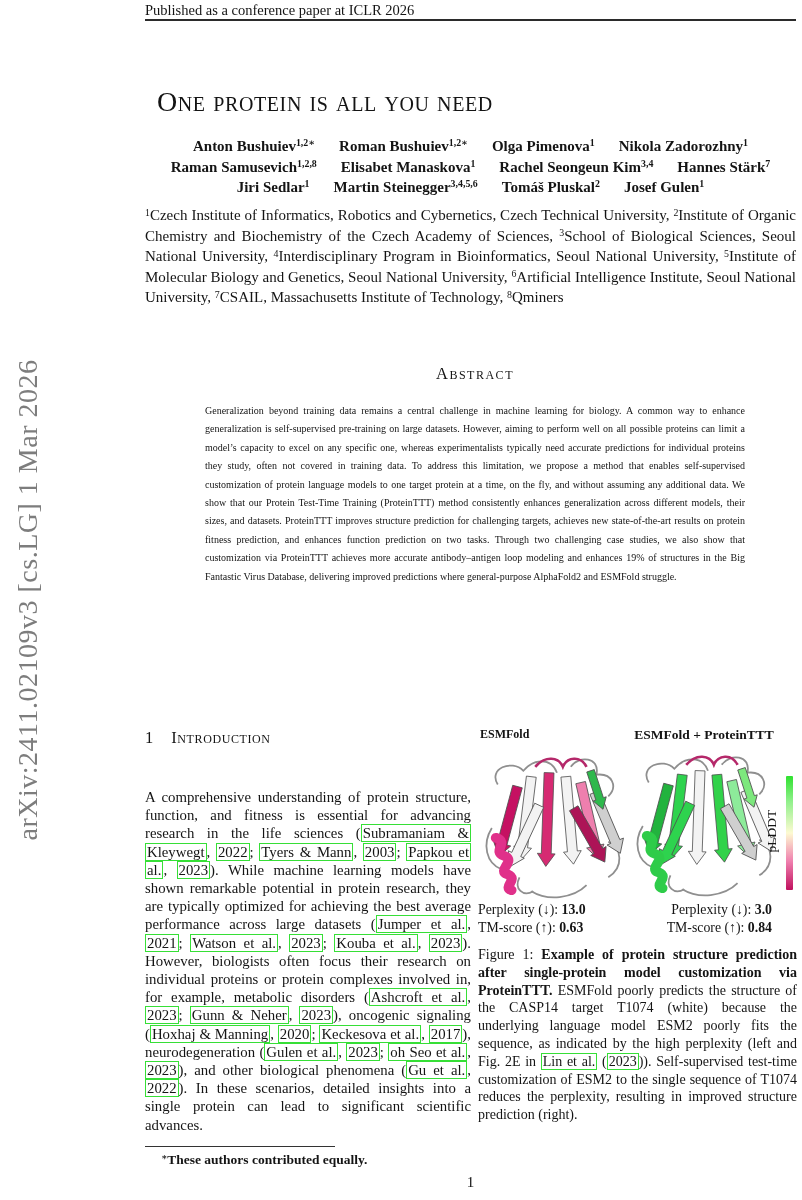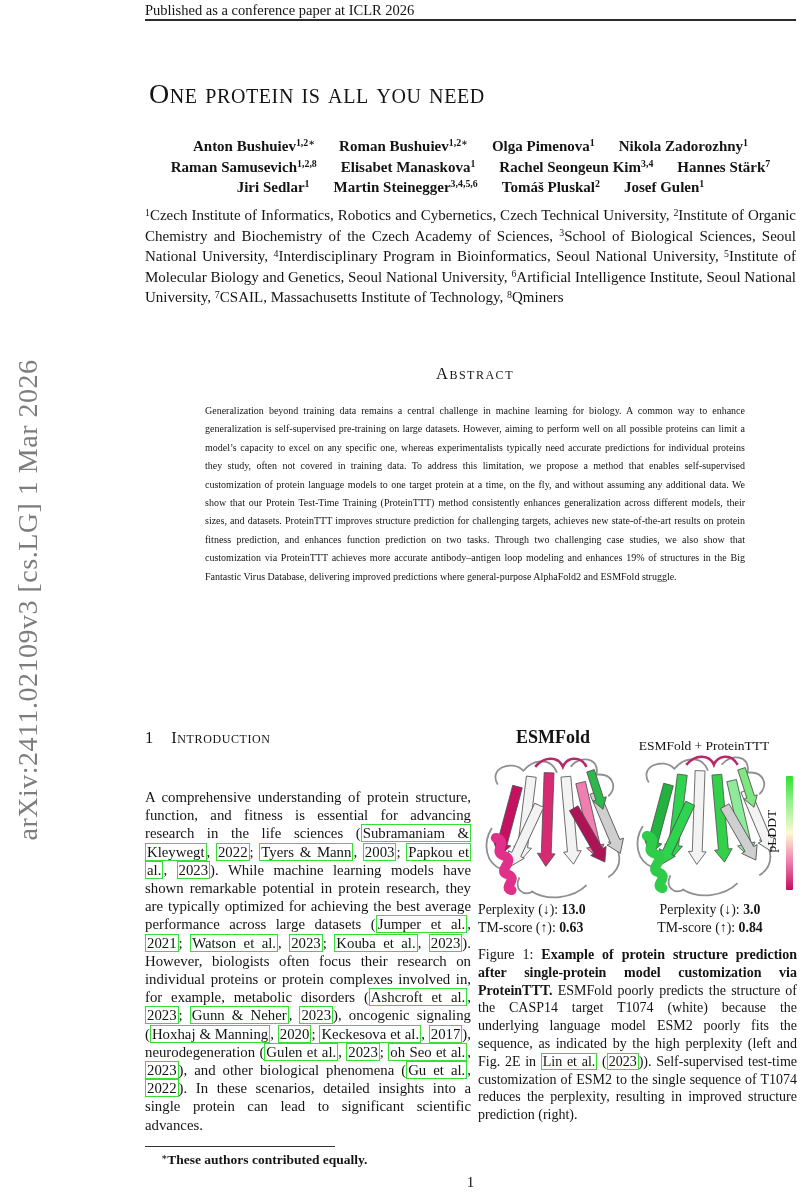--- a/index.html
+++ b/index.html
@@ -32,33 +32,33 @@
 
   .intro-col{position:absolute;left:145px;top:788px;width:326px;font-size:14.8px;line-height:18.2px;
         text-align:justify;}
 
   .footnote-rule{position:absolute;left:145px;top:1146px;width:190px;height:1px;background:#333;}
   .footnote{position:absolute;left:145px;top:1152px;width:326px;font-size:13.5px;text-indent:16px;font-weight:bold;}
 
   .page-num{position:absolute;left:145px;top:1174px;width:651px;text-align:center;font-size:15px;}
 
   
-  .fig-label-left{position:absolute;left:480px;top:727px;width:146px;text-align:center;
-        font-weight:bold;font-size:18px;}
+  .fig-label-left{position:absolute;left:480px;top:727px;width:146px;text-align:left;
+        font-weight:bold;font-size:12px;}
   .fig-label-right{position:absolute;left:624px;top:727px;width:160px;text-align:center;
-        font-weight:normal;font-size:13.5px;margin-top:11px;}
+        font-weight:bold;font-size:13.5px;}
   .protein-left{position:absolute;left:480px;top:750px;}
   .protein-right{position:absolute;left:631px;top:748px;}
   .colorbar{position:absolute;left:786px;top:776px;width:7px;height:114px;border-radius:1px;
         background:linear-gradient(180deg,#2fe12f 0%,#8ff08a 22%,#fdfad2 50%,#ef7fae 75%,#c0115e 100%);}
   .colorbar-label{position:absolute;left:740px;top:823px;width:64px;text-align:center;
         transform:rotate(-90deg);font-size:13.5px;}
   .metrics-left{position:absolute;left:478px;top:901px;width:150px;text-align:left;
         font-size:13.8px;line-height:18px;}
-  .metrics-right{position:absolute;left:630px;top:901px;width:160px;text-align:center;
+  .metrics-right{position:absolute;left:612px;top:901px;width:160px;text-align:right;
         font-size:13.8px;line-height:18px;}
   .caption{position:absolute;left:478px;top:946px;width:319px;font-size:14px;line-height:17.8px;
         text-align:justify;}
 
   
   .sg-t{}
   .sg-b{font-weight:bold;}
   .sg-cite{border:1px solid #36df36;padding:0 1px;box-decoration-break:clone;
         -webkit-box-decoration-break:clone;}
   .sg-sup{font-size:66%;position:relative;top:-0.45em;}
@@ -81,21 +81,21 @@
 </head>
 <body>
 
 <div class="page">
 
   <div class="arxiv-stamp">arXiv:2411.02109v3  [cs.LG]  1 Mar 2026</div>
 
   <div class="header-line">Published as a conference paper at ICLR 2026</div>
   <div class="header-rule"></div>
 
-  <h1 class="paper-title" style="margin:4px;font-weight:normal;">One protein is all you need</h1>
+  <h1 class="paper-title" style="margin:12px;font-weight:normal;">One protein is all you need</h1>
 
   <div class="authors">
     <div class="author-row"><span class="sg-an">Anton Bushuiev</span><span class="sg-as">1,2∗</span><span class="sg-sep"></span><span class="sg-an">Roman Bushuiev</span><span class="sg-as">1,2∗</span><span class="sg-sep"></span><span class="sg-an">Olga Pimenova</span><span class="sg-as">1</span><span class="sg-sep"></span><span class="sg-an">Nikola Zadorozhny</span><span class="sg-as">1</span></div>
     <div class="author-row"><span class="sg-an">Raman Samusevich</span><span class="sg-as">1,2,8</span><span class="sg-sep"></span><span class="sg-an">Elisabet Manaskova</span><span class="sg-as">1</span><span class="sg-sep"></span><span class="sg-an">Rachel Seongeun Kim</span><span class="sg-as">3,4</span><span class="sg-sep"></span><span class="sg-an">Hannes Stärk</span><span class="sg-as">7</span></div>
     <div class="author-row"><span class="sg-an">Jiri Sedlar</span><span class="sg-as">1</span><span class="sg-sep"></span><span class="sg-an">Martin Steinegger</span><span class="sg-as">3,4,5,6</span><span class="sg-sep"></span><span class="sg-an">Tomáš Pluskal</span><span class="sg-as">2</span><span class="sg-sep"></span><span class="sg-an">Josef Gulen</span><span class="sg-as">1</span></div>
   </div>
 
   <div class="affils"><span class="sg-sup">1</span><span class="sg-t">Czech Institute of Informatics, Robotics and Cybernetics, Czech Technical University, </span><span class="sg-sup">2</span><span class="sg-t">Institute of Organic Chemistry and Biochemistry of the Czech Academy of Sciences, </span><span class="sg-sup">3</span><span class="sg-t">School of Biological Sciences, Seoul National University, </span><span class="sg-sup">4</span><span class="sg-t">Interdisciplinary Program in Bioinformatics, Seoul National University, </span><span class="sg-sup">5</span><span class="sg-t">Institute of Molecular Biology and Genetics, Seoul National University, </span><span class="sg-sup">6</span><span class="sg-t">Artificial Intelligence Institute, Seoul National University, </span><span class="sg-sup">7</span><span class="sg-t">CSAIL, Massachusetts Institute of Technology, </span><span class="sg-sup">8</span><span class="sg-t">Qminers</span></div>
 
   <div class="abs-head">Abstract</div>

